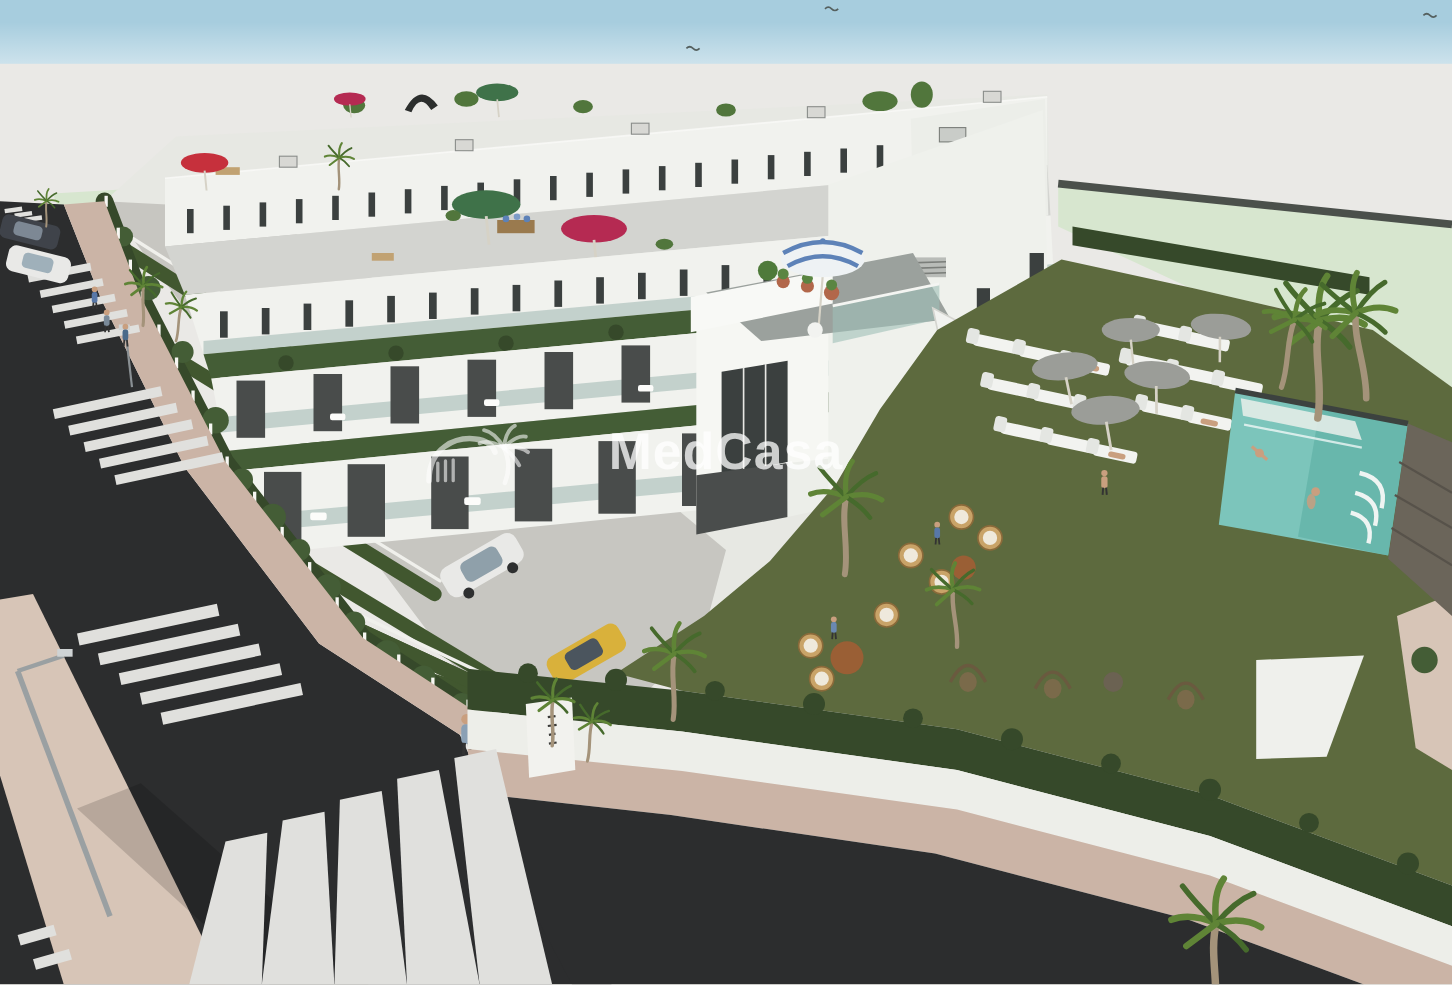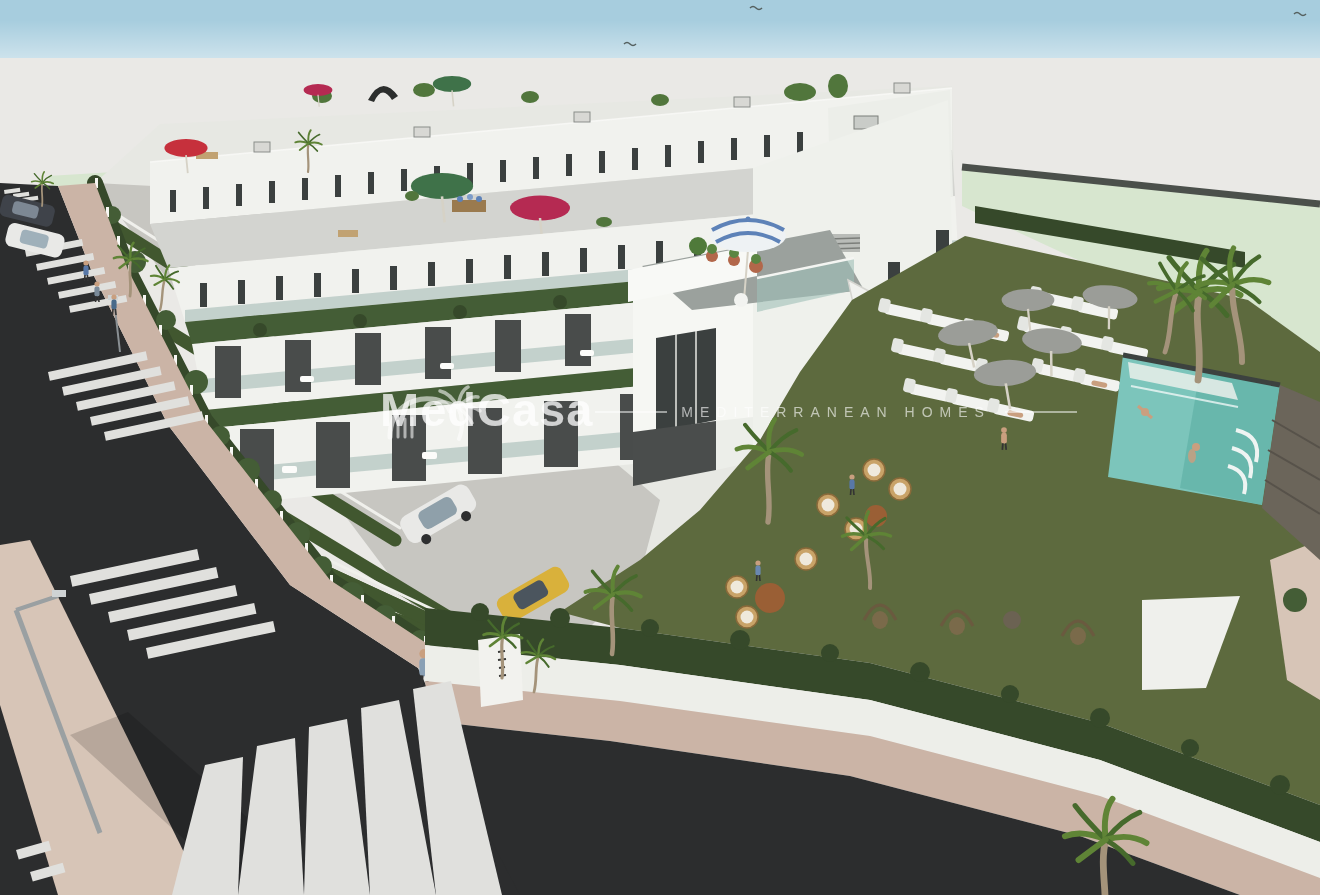--- a/index.html
+++ b/index.html
@@ -12,21 +12,21 @@
   .s-white{stroke:#fafaf8;stroke-width:1.5;opacity:.8}
   .s-pole{stroke:#d6d2c6;stroke-width:2}
   .s-frond{stroke:#5f8436;stroke-width:3.5;fill:none;stroke-linecap:round}
   .s-frondd{stroke:#466a2c;stroke-width:3;fill:none;stroke-linecap:round}
   .s-trunk{stroke:#a4937a;stroke-width:4;fill:none;stroke-linecap:round}
   .s-hedge{stroke:#36492a;stroke-width:16;fill:none;stroke-linecap:round}
   .s-stripe{stroke:#41572f;stroke-width:13;stroke-linecap:round}
   .s-wallw{stroke:#f0f0ec;stroke-width:3;stroke-linecap:round}
   
   .watermark{position:absolute;left:50%;top:385px;transform:translateX(-50%);
-    width:560px;display:flex;flex-direction:row;align-items:center;gap:2px;
+    width:560px;display:flex;flex-direction:column;align-items:center;gap:2px;
     color:rgba(255,255,255,.72);pointer-events:none;}
   .wm-brand{font-size:47px;font-weight:bold;letter-spacing:1px;line-height:1.05;
     color:rgba(255,255,255,.75);}
   .wm-tagline{display:flex;align-items:center;gap:14px;font-size:14px;letter-spacing:7px;
     color:rgba(255,255,255,.62);white-space:nowrap;margin-top:4px;}
   .wm-tagline::before,.wm-tagline::after{content:"";height:2px;width:72px;
     background:rgba(255,255,255,.5);}
   .wm-icon{opacity:.92;}
 </style>
 </head>
@@ -559,15 +559,14 @@
         <path d="M78,22 Q64,14 56,18"></path>
             <path d="M78,22 Q70,8 60,6"></path>
             <path d="M78,22 Q80,6 88,2"></path>
         <path d="M78,22 Q90,10 98,12"></path>
             <path d="M78,22 Q92,20 100,26"></path>
             <path d="M78,22 Q88,30 92,38"></path>
       </g>
     </g>
   </svg>
   <div class="wm-brand">MedCasa</div>
-  <div class="wm-tagline">MEDITERRANEAN HOMES</div>
 </div>
 </div>
 
 </body></html>

